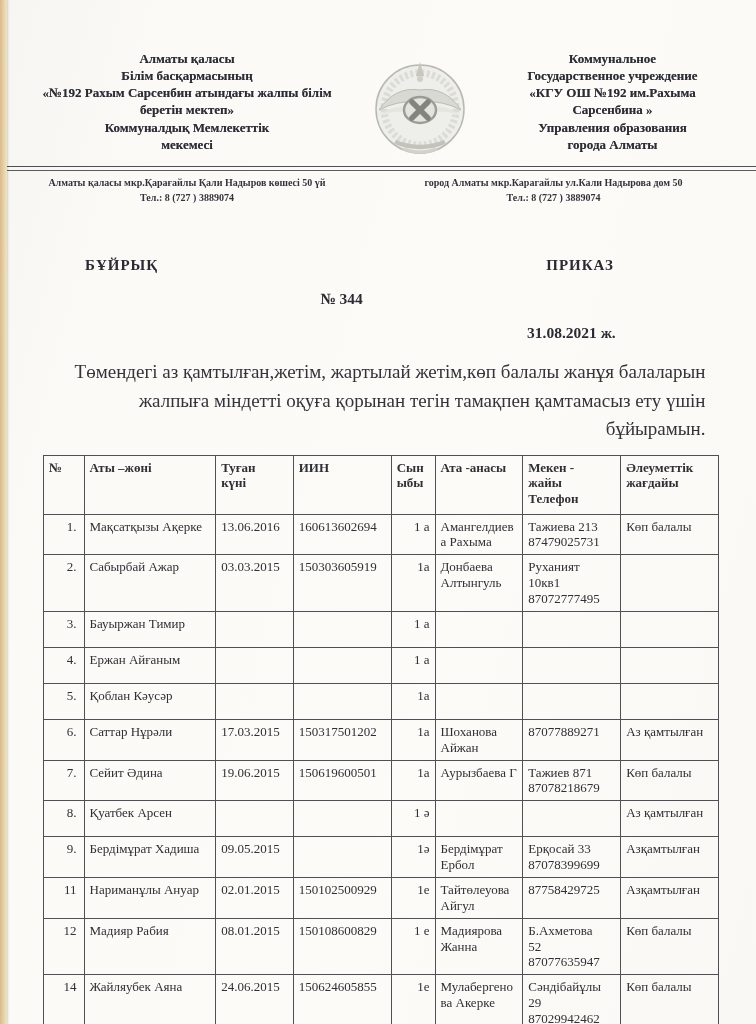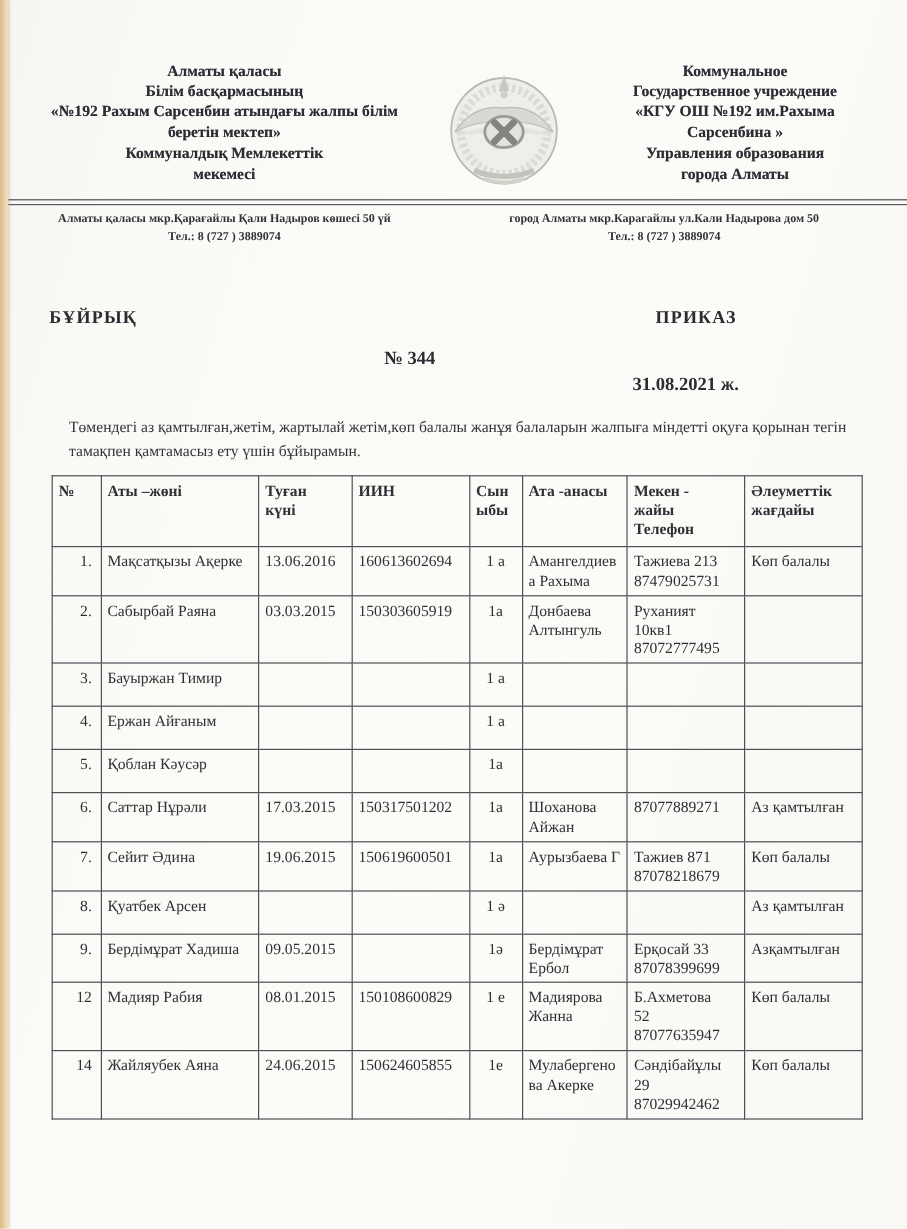--- a/index.html
+++ b/index.html
@@ -39,46 +39,46 @@
   }
   .addr-row{display:flex;margin-top:5px;justify-content:space-between;}
   .addr{
     font-weight:bold;font-size:10px;line-height:1.45;text-align:center;
     white-space:pre-line;color:#33333b;
   }
   .addr-left{width:360px;}
   .addr-right{flex:1;padding-right:16px;}
 
   
-  .order-titles{display:flex;justify-content:space-between;margin-top:52px;padding:0 142px 0 34px;}
+  .order-titles{display:flex;justify-content:space-between;margin-top:52px;padding:0 142px 0 78px;}
   .order-title{font-weight:bold;font-size:15px;letter-spacing:1px;color:#2b2b33;}
   .order-number{margin-top:16px;text-align:center;transform:translateX(-40px);
     font-weight:bold;font-size:15.5px;color:#2b2b33;}
-  .order-date{margin-top:4px;padding-left:520px;font-weight:bold;font-size:15.5px;color:#2b2b33;}
+  .order-date{margin-top:16px;padding-left:520px;font-weight:bold;font-size:15.5px;color:#2b2b33;}
   .order-body{
-    margin:16px auto 0;max-width:648px;text-align:left;
-    font-size:13px;line-height:1.5;color:#33333b;
+    margin:16px auto 0;max-width:648px;text-align:right;
+    font-size:19px;line-height:1.5;color:#33333b;
   }
 
   
   table.students{
     margin:11px 0 0 36px;width:676px;
     border-collapse:collapse;table-layout:fixed;
     font-size:13px;line-height:1.22;color:#2f2f36;
   }
   .students th,.students td{
     border:1.2px solid #4f4f56;
     padding:4px 5px;vertical-align:top;text-align:left;
     white-space:pre-line;overflow-wrap:break-word;
   }
   .students th{font-weight:bold;height:50px;}
   .students tbody tr{height:36px;}
   .students td.c0{text-align:right;padding-right:7px;}
   .students th.c0{text-align:left;}
-  .students td.c4{text-align:center;}
+  .students td.c4{text-align:right;}
   col.c0{width:6%;}  col.c1{width:19.5%;} col.c2{width:11.5%;} col.c3{width:14.5%;}
   col.c4{width:6.5%;} col.c5{width:13%;} col.c6{width:14.5%;} col.c7{width:14.5%;}
 </style>
 </head>
 <body>
 
 <div class="page">
   <div class="edge-strip"></div>
   <div class="content">
 
@@ -168,21 +168,21 @@
             <td class="c2">13.06.2016</td>
             <td class="c3">160613602694</td>
             <td class="c4">1 а</td>
             <td class="c5">Амангелдиева Рахыма</td>
             <td class="c6">Тажиева 213
 87479025731</td>
             <td class="c7">Көп балалы</td>
           </tr>
           <tr>
             <td class="c0">2.</td>
-            <td class="c1">Сабырбай Раяна</td>
+            <td class="c1">Сабырбай Ажар</td>
             <td class="c2">03.03.2015</td>
             <td class="c3">150303605919</td>
             <td class="c4">1а</td>
             <td class="c5">Донбаева Алтынгуль</td>
             <td class="c6">Руханият
 10кв1
 87072777495</td>
             <td class="c7"></td>
           </tr>
           <tr>
@@ -248,20 +248,30 @@
           </tr>
           <tr>
             <td class="c0">9.</td>
             <td class="c1">Бердімұрат Хадиша</td>
             <td class="c2">09.05.2015</td>
             <td class="c3"></td>
             <td class="c4">1ә</td>
             <td class="c5">Бердімұрат Ербол</td>
             <td class="c6">Ерқосай 33
 87078399699</td>
+            <td class="c7">Азқамтылған</td>
+          </tr>
+          <tr>
+            <td class="c0">11</td>
+            <td class="c1">Нариманұлы Ануар</td>
+            <td class="c2">02.01.2015</td>
+            <td class="c3">150102500929</td>
+            <td class="c4">1е</td>
+            <td class="c5">Тайтөлеуова Айгул</td>
+            <td class="c6">87758429725</td>
             <td class="c7">Азқамтылған</td>
           </tr>
           <tr>
             <td class="c0">12</td>
             <td class="c1">Мадияр Рабия</td>
             <td class="c2">08.01.2015</td>
             <td class="c3">150108600829</td>
             <td class="c4">1 е</td>
             <td class="c5">Мадиярова Жанна</td>
             <td class="c6">Б.Ахметова

